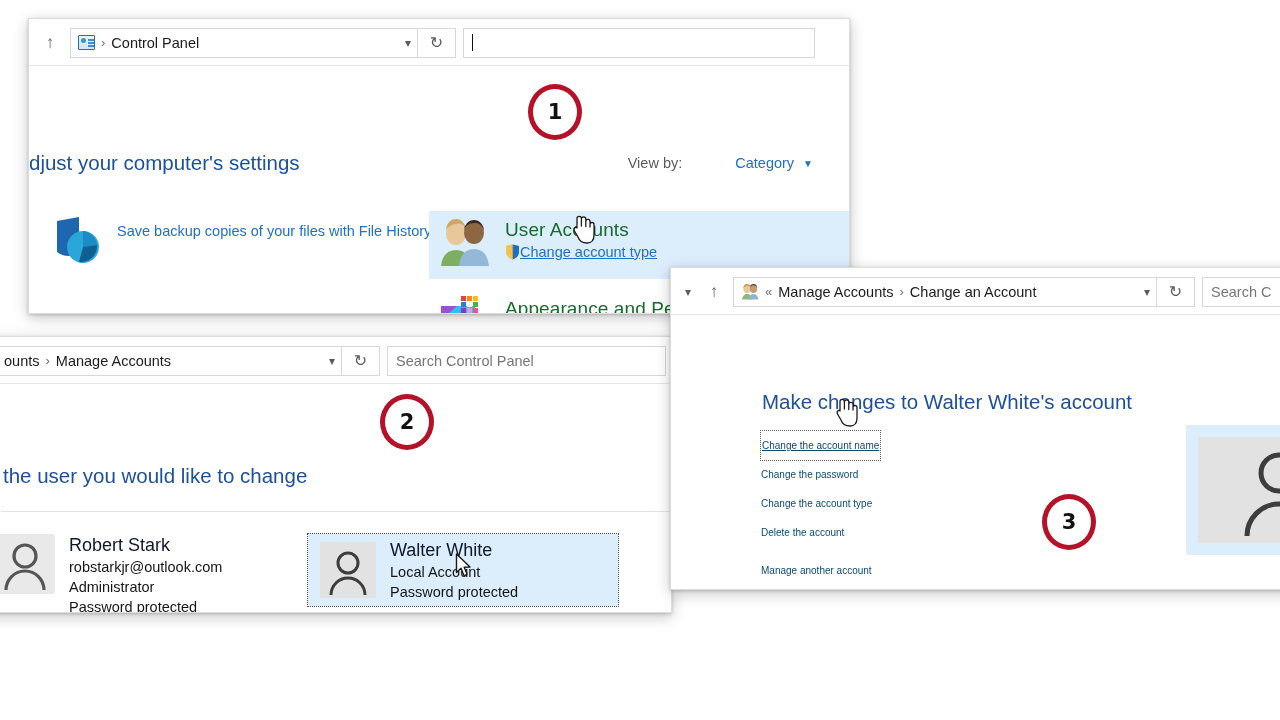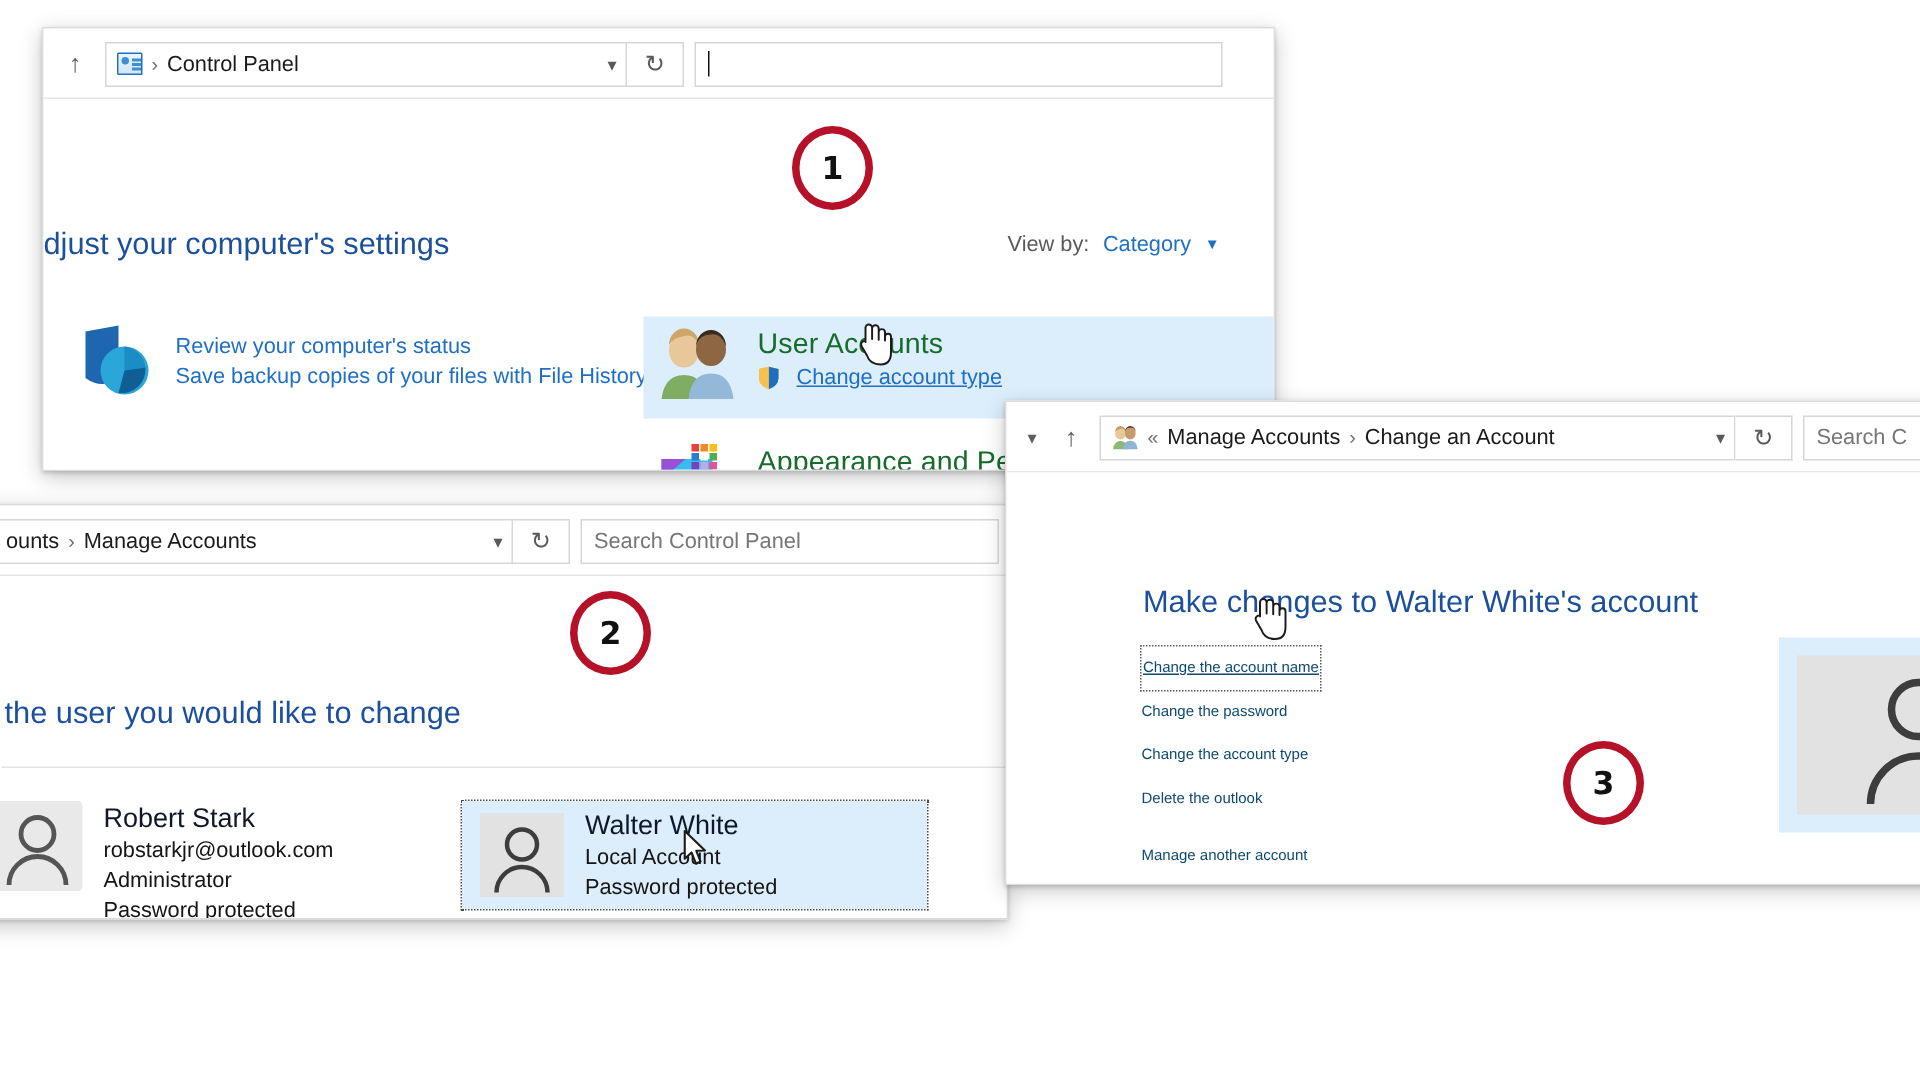--- a/index.html
+++ b/index.html
@@ -181,20 +181,21 @@
     line-height: 20px;
     display: block;
   }
   .viewby-label {
     color: #5a5a5a;
     font-size: 14.5px;
   }
   .viewby-value {
     color: #1f6fc4;
     font-size: 14.5px;
+    margin-left: 44px;
   }
 
   .hl-panel {
     background: #dcedfb;
   }
 
   
   .shield {
     width: 15px; height: 16px;
     flex: 0 0 auto;
@@ -315,42 +316,41 @@
         <div style="width:54px; height:52px; position:relative; flex:0 0 auto;">
           <svg width="54" height="52" viewBox="0 0 54 52">
             <path d="M8 5 L30 1 L30 36 Q19 44 8 36 Z" fill="#1f66b0"></path>
             <circle cx="34" cy="31" r="16" fill="#2aa6d8"></circle>
             <path d="M34 31 L34 15 A16 16 0 0 1 48 29 Z" fill="#1b8cc4"></path>
             <path d="M34 31 L48 29 A16 16 0 0 1 30 46 Z" fill="#0f5f95"></path>
           </svg>
         </div>
         <div style="padding-top:1px;">
           <div style="height:4px;"></div>
-          <span class="cat-link">Review your computer's status</span>
           <span class="cat-link">Save backup copies of your files with File History</span>
         </div>
       </div>
 
       <div class="hl-panel" style="position:absolute; left:400px; top:145px; width:422px; height:68px;"></div>
 
       <div style="position:absolute; left:408px; top:152px; width:410px; display:flex; gap:14px;">
         <div style="width:54px; height:50px; flex:0 0 auto;">
           <svg width="54" height="50" viewBox="0 0 54 50">
             <ellipse cx="19" cy="16" rx="10" ry="11" fill="#e8c79a"></ellipse>
             <path d="M9 12 a10 11 0 0 1 20 0 q-4 -8 -10 -6 q-7 1 -10 6 z" fill="#cfa66a"></path>
             <path d="M4 48 q2 -16 15 -16 q13 0 15 16 z" fill="#7fae63"></path>
             <ellipse cx="37" cy="15" rx="10" ry="11" fill="#8d6642"></ellipse>
             <path d="M27 13 a10 11 0 0 1 20 0 q-3 -9 -10 -8 q-8 0 -10 8 z" fill="#3a2b20"></path>
             <path d="M22 48 q2 -17 15 -17 q13 0 15 17 z" fill="#93b8d8"></path>
           </svg>
         </div>
         <div style="padding-top:1px;">
           <div class="cat-title">User Accounts</div>
           <div style="height:3px;"></div>
-          <div style="display:flex; align-items:flex-end; gap:11px;">
+          <div style="display:flex; align-items:flex-end; gap:0;">
             <span class="shield">
               <svg width="15" height="16" viewBox="0 0 15 16">
                 <path d="M1 2 L7.5 0.5 L14 2 L14 8 Q14 13 7.5 15.5 Q1 13 1 8 Z" fill="#f2b33d"></path>
                 <path d="M7.5 0.5 L14 2 L14 8 Q14 13 7.5 15.5 Z" fill="#1e6fc0"></path>
                 <path d="M1 2 L7.5 0.5 L7.5 15.5 Q1 13 1 8 Z" fill="#f5c24e"></path>
               </svg>
             </span>
             <span style="color:#1f6fc4; font-size:14.5px; text-decoration:underline;">Change account type</span>
           </div>
         </div>
@@ -466,21 +466,21 @@
       </div>
     </div>
 
     <div class="page">
       <div class="page-head" style="position:absolute; left:91px; top:75px;">Make changes to Walter White's account</div>
 
       <div style="position:absolute; left:90px; top:116px;">
         <div><a class="task-link focused">Change the account name</a></div>
         <div><a class="task-link">Change the password</a></div>
         <div><a class="task-link">Change the account type</a></div>
-        <div><a class="task-link">Delete the outlook</a></div>
+        <div><a class="task-link">Delete the account</a></div>
         <div style="height:9px;"></div>
         <div><a class="task-link">Manage another account</a></div>
       </div>
 
       <div class="big-avatar-panel" style="position:absolute; left:515px; top:110px; width:185px; height:130px;">
         <div class="big-avatar">
           <svg width="100" height="100" viewBox="0 0 100 100">
             <circle cx="50" cy="33" r="18" fill="none" stroke="#3d3d3d" stroke-width="5"></circle>
             <path d="M18 96 a32 32 0 0 1 64 0" fill="none" stroke="#3d3d3d" stroke-width="5"></path>
           </svg>

